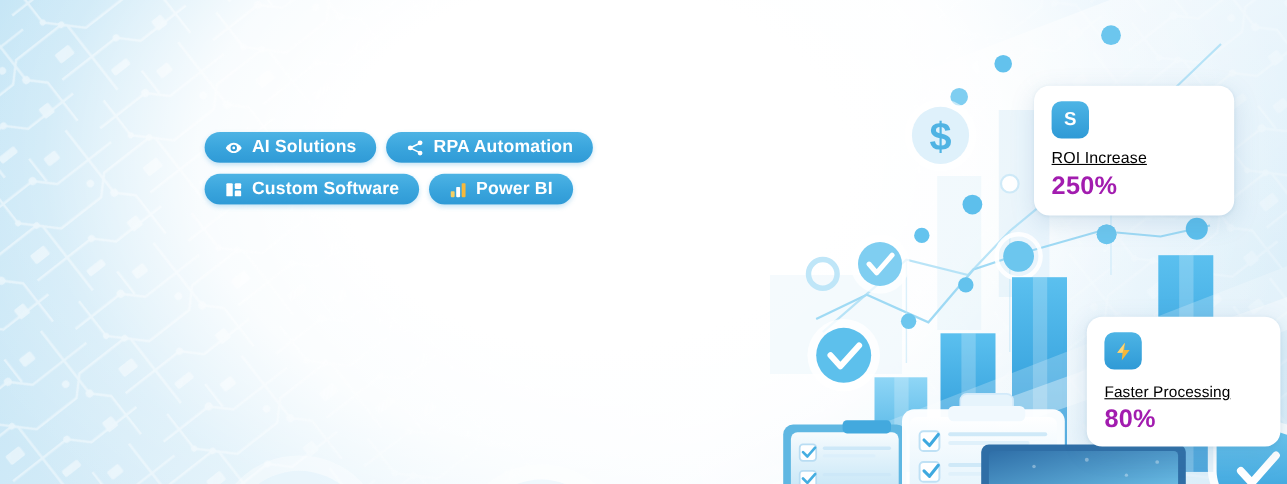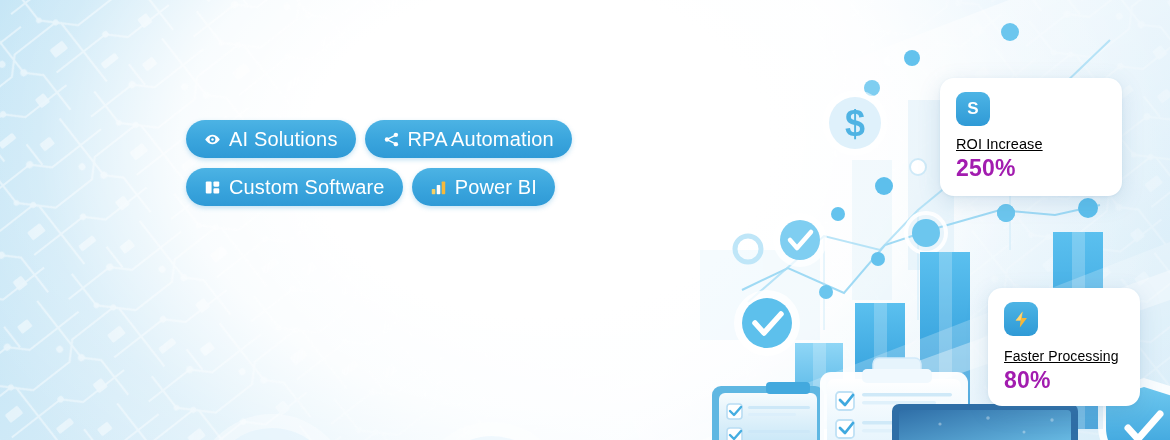--- a/index.html
+++ b/index.html
@@ -51,45 +51,45 @@
   .headline .l2 { font-size: 28px; display:block; white-space: nowrap; }
 
   
   .pill-wrap {
     position: absolute; left: 186px; top: 120px;
     width: 540px;
     display: flex; flex-wrap: wrap; gap: 10px 9px;
   }
   .pill {
     display: inline-flex; align-items: center; gap: 8px;
-    height: 38px; padding: 0 18px;
+    height: 28px; padding: 0 18px;
     border-radius: 19px;
     background: linear-gradient(180deg, #4cb3e4 0%, #3aa5dd 52%, #2f9ad6 100%);
     color: #ffffff;
-    font-size: 20px; font-weight: 400;
+    font-size: 16px; font-weight: 700;
     letter-spacing: .15px;
     white-space: nowrap;
     box-shadow: 0 2px 5px rgba(47,154,214,.28);
     cursor: pointer;
   }
   .pill svg { display:block; flex: none; }
 
   
   .illus { position: absolute; left: 0; top: 0; width: 1170px; height: 440px; pointer-events: none; }
 
   
   .card {
     position: absolute;
     background: #ffffff;
     border-radius: 14px;
     box-shadow: 0 6px 22px rgba(70,130,170,.18), 0 1px 3px rgba(70,130,170,.10);
     padding: 14px 16px 14px 16px;
   }
   #card-roi { left: 940px; top: 78px; width: 182px; height: 118px; }
-  #card-fast { left: 988px; top: 288px; width: 152px; height: 118px; }
+  #card-fast { left: 988px; top: 288px; width: 176px; height: 118px; }
   .card-icon {
     width: 34px; height: 34px; border-radius: 9px;
     background: linear-gradient(180deg, #4db4e5, #2f9ad6);
     display: flex; align-items: center; justify-content: center;
     color: #fff; font-size: 17px; font-weight: 600;
     margin-bottom: 10px;
   }
   #card-fast .card-icon { margin-bottom: 12px; }
   .card-label { font-size: 14.5px; color: #000000; letter-spacing: .1px; white-space: nowrap; text-decoration: underline; }
   #card-fast .card-label { font-size: 14px; }

